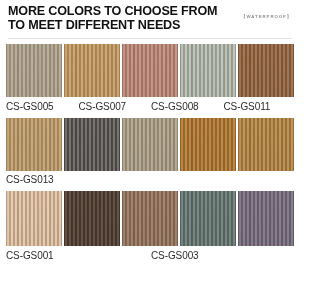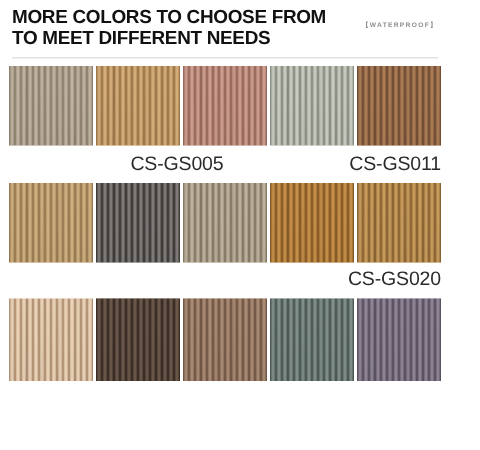--- a/index.html
+++ b/index.html
@@ -36,21 +36,21 @@
   .row-swatches{display:flex;gap:2px;}
   .cell{flex:1 1 0;min-width:0;}
   .swatch{
     position:relative;width:100%;height:53px;overflow:hidden;
     background:#ccc;
   }
   .row3 .swatch{height:55px;}
   .flutes{position:absolute;inset:0;}
   .grain{position:absolute;inset:0;opacity:.30;mix-blend-mode:multiply;}
   .label{
-    text-align:right;font-size:13px;color:#2b2b2b;
+    text-align:left;font-size:10px;color:#2b2b2b;
     padding:3.5px 0 4px 0;letter-spacing:-0.1px;white-space:nowrap;
   }
 </style>
 </head>
 <body>
 
 <div class="page">
 
   <div class="header">
     <h1 class="heading">MORE COLORS TO CHOOSE FROM
@@ -91,20 +91,26 @@
               <div class="flutes" style="background: repeating-linear-gradient(90deg, rgb(99, 67, 43) 0px, rgb(126, 87, 58) 0.45px, rgb(156, 111, 76) 1.1px, rgb(180, 133, 94) 2px, rgb(156, 111, 76) 2.9px, rgb(126, 87, 58) 3.5px, rgb(99, 67, 43) 4px);"></div>
               <div class="grain" style="background: repeating-linear-gradient(91deg, rgba(0, 0, 0, 0) 0px, rgba(0, 0, 0, 0.16) 1px, rgba(0, 0, 0, 0) 3px, rgba(255, 255, 255, 0.1) 7px, rgba(0, 0, 0, 0) 11px), repeating-linear-gradient(88.5deg, rgba(0, 0, 0, 0) 0px, rgba(0, 0, 0, 0.1) 2px, rgba(0, 0, 0, 0) 5px, rgba(0, 0, 0, 0.07) 13px, rgba(0, 0, 0, 0) 19px), linear-gradient(rgba(255, 255, 255, 0.06), rgba(0, 0, 0, 0.06));"></div>
             </div>
           </div>
       </div>
       <div class="row-swatches">
         <div class="cell">
             <div class="label">CS-GS005</div>
           </div>
         <div class="cell">
+            <div class="label">CS-GS007</div>
+          </div>
+        <div class="cell">
+            <div class="label">CS-GS008</div>
+          </div>
+        <div class="cell">
             <div class="label">CS-GS011</div>
           </div>
       </div>
     </div>
 
     <div class="row">
       <div class="row-swatches">
         <div class="cell">
             <div class="swatch" style="background: rgb(194, 161, 114);">
               <div class="flutes" style="background: repeating-linear-gradient(90deg, rgb(136, 108, 69) 0px, rgb(166, 135, 91) 0.45px, rgb(194, 161, 114) 1.1px, rgb(216, 185, 138) 2px, rgb(194, 161, 114) 2.9px, rgb(166, 135, 91) 3.5px, rgb(136, 108, 69) 4px);"></div>
@@ -131,21 +137,21 @@
           </div>
         <div class="cell">
             <div class="swatch" style="background: rgb(185, 140, 79);">
               <div class="flutes" style="background: repeating-linear-gradient(90deg, rgb(122, 87, 41) 0px, rgb(154, 113, 58) 0.45px, rgb(185, 140, 79) 1.1px, rgb(210, 165, 102) 2px, rgb(185, 140, 79) 2.9px, rgb(154, 113, 58) 3.5px, rgb(122, 87, 41) 4px);"></div>
               <div class="grain" style="background: repeating-linear-gradient(91deg, rgba(0, 0, 0, 0) 0px, rgba(0, 0, 0, 0.16) 1px, rgba(0, 0, 0, 0) 3px, rgba(255, 255, 255, 0.1) 7px, rgba(0, 0, 0, 0) 11px), repeating-linear-gradient(88.5deg, rgba(0, 0, 0, 0) 0px, rgba(0, 0, 0, 0.1) 2px, rgba(0, 0, 0, 0) 5px, rgba(0, 0, 0, 0.07) 13px, rgba(0, 0, 0, 0) 19px), linear-gradient(rgba(255, 255, 255, 0.06), rgba(0, 0, 0, 0.06));"></div>
             </div>
           </div>
       </div>
       <div class="row-swatches">
         <div class="cell">
-            <div class="label">CS-GS020</div>
+            <div class="label">CS-GS013</div>
           </div>
       </div>
     </div>
 
     <div class="row row3">
       <div class="row-swatches">
         <div class="cell">
             <div class="swatch" style="background: rgb(224, 198, 168);">
               <div class="flutes" style="background: repeating-linear-gradient(90deg, rgb(158, 126, 96) 0px, rgb(194, 161, 131) 0.45px, rgb(224, 198, 168) 1.1px, rgb(242, 220, 196) 2px, rgb(224, 198, 168) 2.9px, rgb(194, 161, 131) 3.5px, rgb(158, 126, 96) 4px);"></div>
               <div class="grain" style="background: repeating-linear-gradient(91deg, rgba(0, 0, 0, 0) 0px, rgba(0, 0, 0, 0.16) 1px, rgba(0, 0, 0, 0) 3px, rgba(255, 255, 255, 0.1) 7px, rgba(0, 0, 0, 0) 11px), repeating-linear-gradient(88.5deg, rgba(0, 0, 0, 0) 0px, rgba(0, 0, 0, 0.1) 2px, rgba(0, 0, 0, 0) 5px, rgba(0, 0, 0, 0.07) 13px, rgba(0, 0, 0, 0) 19px), linear-gradient(rgba(255, 255, 255, 0.06), rgba(0, 0, 0, 0.06));"></div>
@@ -170,17 +176,23 @@
             </div>
           </div>
         <div class="cell">
             <div class="swatch" style="background: rgb(126, 116, 134);">
               <div class="flutes" style="background: repeating-linear-gradient(90deg, rgb(76, 68, 83) 0px, rgb(102, 93, 109) 0.45px, rgb(126, 116, 134) 1.1px, rgb(153, 144, 159) 2px, rgb(126, 116, 134) 2.9px, rgb(102, 93, 109) 3.5px, rgb(76, 68, 83) 4px);"></div>
               <div class="grain" style="background: repeating-linear-gradient(91deg, rgba(0, 0, 0, 0) 0px, rgba(0, 0, 0, 0.16) 1px, rgba(0, 0, 0, 0) 3px, rgba(255, 255, 255, 0.1) 7px, rgba(0, 0, 0, 0) 11px), repeating-linear-gradient(88.5deg, rgba(0, 0, 0, 0) 0px, rgba(0, 0, 0, 0.1) 2px, rgba(0, 0, 0, 0) 5px, rgba(0, 0, 0, 0.07) 13px, rgba(0, 0, 0, 0) 19px), linear-gradient(rgba(255, 255, 255, 0.06), rgba(0, 0, 0, 0.06));"></div>
             </div>
           </div>
       </div>
       <div class="row-swatches">
+        <div class="cell">
+            <div class="label">CS-GS001</div>
+          </div>
+        <div class="cell">
+            <div class="label">CS-GS003</div>
+          </div>
       </div>
     </div>
   </div>
 
 </div>
 
 </body></html>

